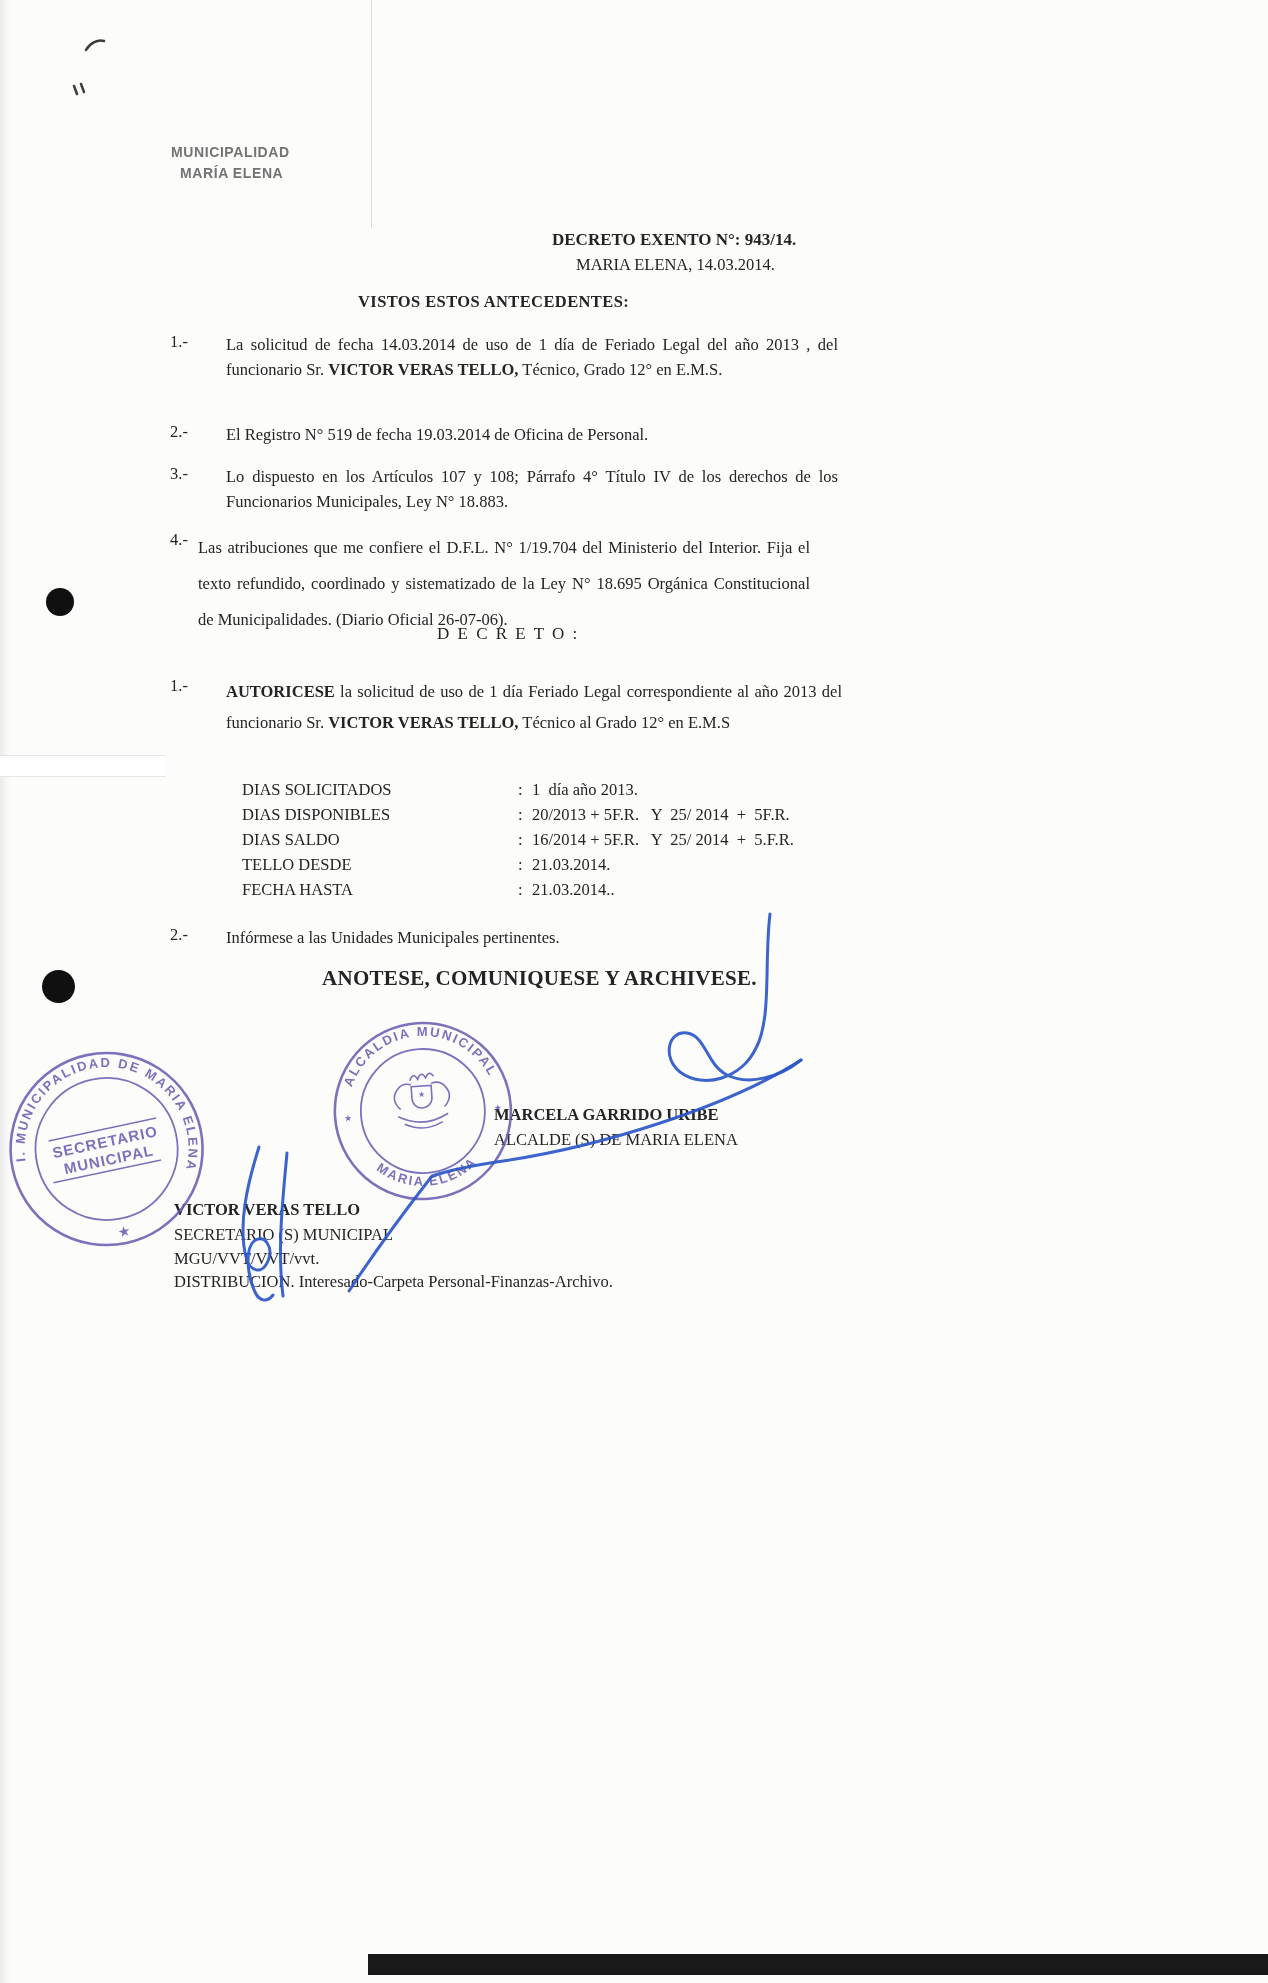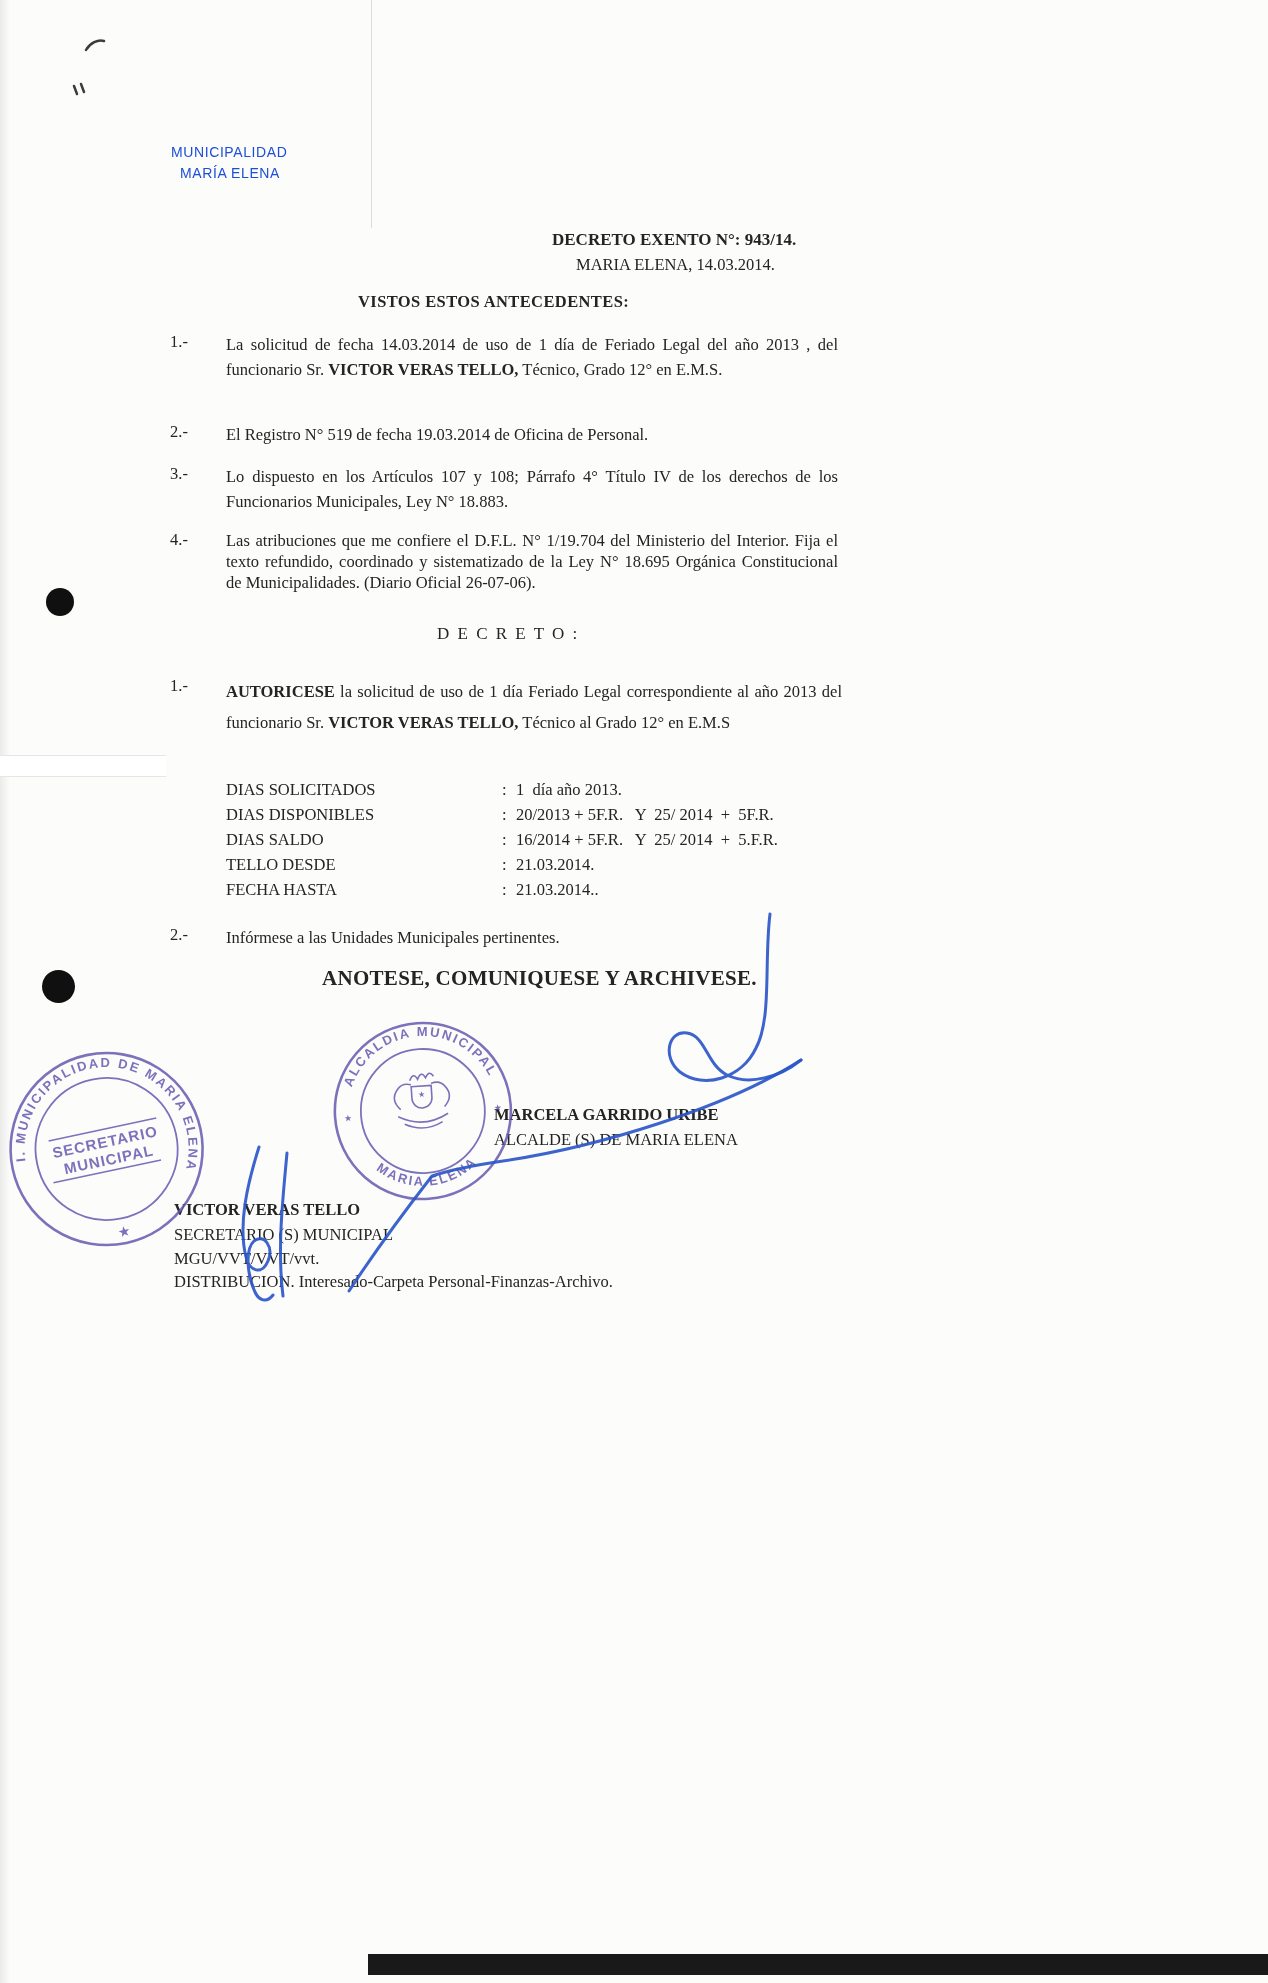--- a/index.html
+++ b/index.html
@@ -2,40 +2,40 @@
 <html style="--stamp: #5f54ad; --signature: #2b57c8; --ink: #242424;"><head>
 <meta charset="utf-8">
 <style>
   :root { --stamp:#5f54ad; --signature:#2b57c8; --ink:#242424; }
   * { margin:0; padding:0; box-sizing:border-box; }
   html,body { background:#ffffff; }
   .page { position:relative; width:1268px; height:1983px; background:#fcfcfb; overflow:hidden;
           font-family:"Liberation Serif", serif; color:var(--ink); }
   .abs { position:absolute; }
 
-  .letterhead { left:171px; top:142px; font-family:"Liberation Sans", sans-serif; font-weight:normal;
-                font-size:14px; color:#1d4ed8; letter-spacing:0.6px; line-height:21px; }
+  .letterhead { left:171px; top:142px; font-family:"Liberation Sans", sans-serif; font-weight:bold;
+                font-size:14px; color:#737373; letter-spacing:0.6px; line-height:21px; }
   .letterhead .l2 { padding-left:9px; }
 
   .decree-no   { left:552px; top:230px; font-weight:bold; font-size:17px;text-align:center; }
   .decree-date { left:576px; top:255px; font-size:16.5px; }
 
   .vistos-title { left:358px; top:292px; font-weight:bold; font-size:16.5px; letter-spacing:0.4px; }
 
   .doc-item { left:170px; font-size:16.5px; }
   .doc-item .num { position:absolute; left:0; top:0; }
   .doc-item .txt { margin-left:56px; width:612px; text-align:justify; line-height:25px; }
-  #vistos-4 .txt { line-height:21px; }
+  #vistos-4 .txt { line-height:36px;margin-left:28px; }
 
   .decreto-title { left:437px; top:624px; font-weight:normal; font-size:17px; letter-spacing:2px;text-align:right; }
   #decreto-1 .txt { line-height:31px; width:616px; }
 
   .dias-table { left:226px; top:777px; font-size:16.5px; line-height:25px; width:640px; }
   .trow  { display:flex; }
-  .tlabel{ width:276px; }
+  .tlabel{ width:276px;margin-left:16px; }
   .tsep  { width:14px; }
   .tval  { white-space:pre; }
 
   .closing     { left:322px; top:966px;  font-weight:bold; font-size:21px; letter-spacing:0.3px; }
   .mayor-name  { left:494px; top:1105px; font-weight:bold; font-size:16.5px; }
   .mayor-title { left:494px; top:1130px; font-size:16.5px; }
   .sec-name    { left:174px; top:1200px; font-weight:bold; font-size:16.5px; }
   .sec-title   { left:174px; top:1225px; font-size:16.5px; }
   .initials    { left:174px; top:1249px; font-size:16.5px; }
   .distribution{ left:174px; top:1272px; font-size:16.5px; }

